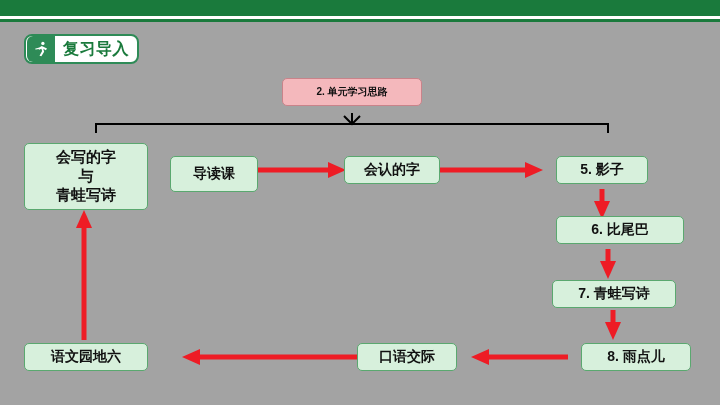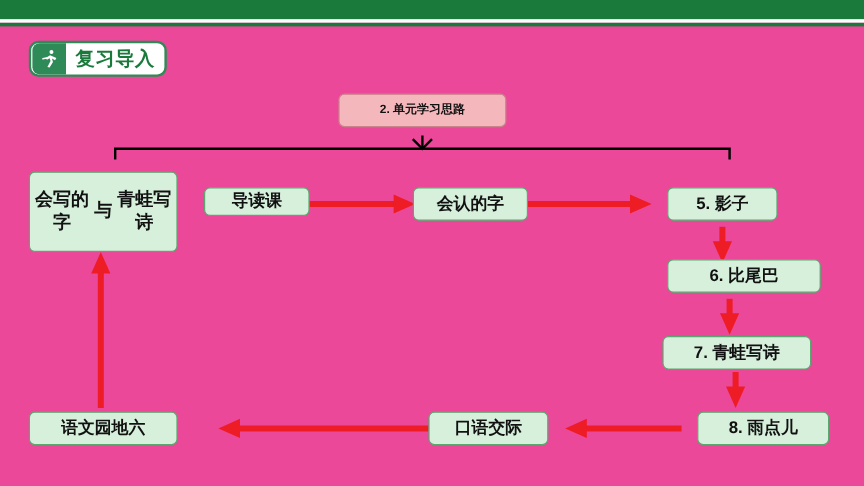--- a/index.html
+++ b/index.html
@@ -4,21 +4,21 @@
 <style>
   html, body {
     margin: 0;
     padding: 0;
     background: #ffffff;
   }
   #page {
     position: relative;
     width: 720px;
     height: 405px;
-    background: #ec4899;
+    background: #a3a3a3;
     font-family: "Liberation Sans", sans-serif;
     overflow: hidden;
   }
   
   .topbar-outer {
     position: absolute;
     left: 0; top: 0;
     width: 720px; height: 16px;
     background: #1a7a3c;
   }
@@ -176,27 +176,27 @@
     <g>
       <line x1="84" y1="340" x2="84" y2="227" stroke="#ee1c25" stroke-width="5"></line>
       <polygon points="84,210 76,228 92,228" fill="#ee1c25"></polygon>
     </g>
   </svg>
 
   <div class="node pink" style="left:282px; top:78px; width:140px; height:28px;">
     <span>2. 单元学习思路</span>
   </div>
 
-  <div class="node green tall" style="left:24px; top:143px; width:124px; height:67px; flex-direction:row;">
+  <div class="node green tall" style="left:24px; top:143px; width:124px; height:67px; flex-direction:column;">
     <span>会写的字</span>
     <span>与</span>
     <span>青蛙写诗</span>
   </div>
 
-  <div class="node green" style="left:170px; top:156px; width:88px; height:24px;">
+  <div class="node green" style="left:170px; top:156px; width:88px; height:36px;">
     <span>导读课</span>
   </div>
 
   <div class="node green" style="left:344px; top:156px; width:96px; height:28px;">
     <span>会认的字</span>
   </div>
 
   <div class="node green" style="left:556px; top:156px; width:92px; height:28px;">
     <span>5. 影子</span>
   </div>

